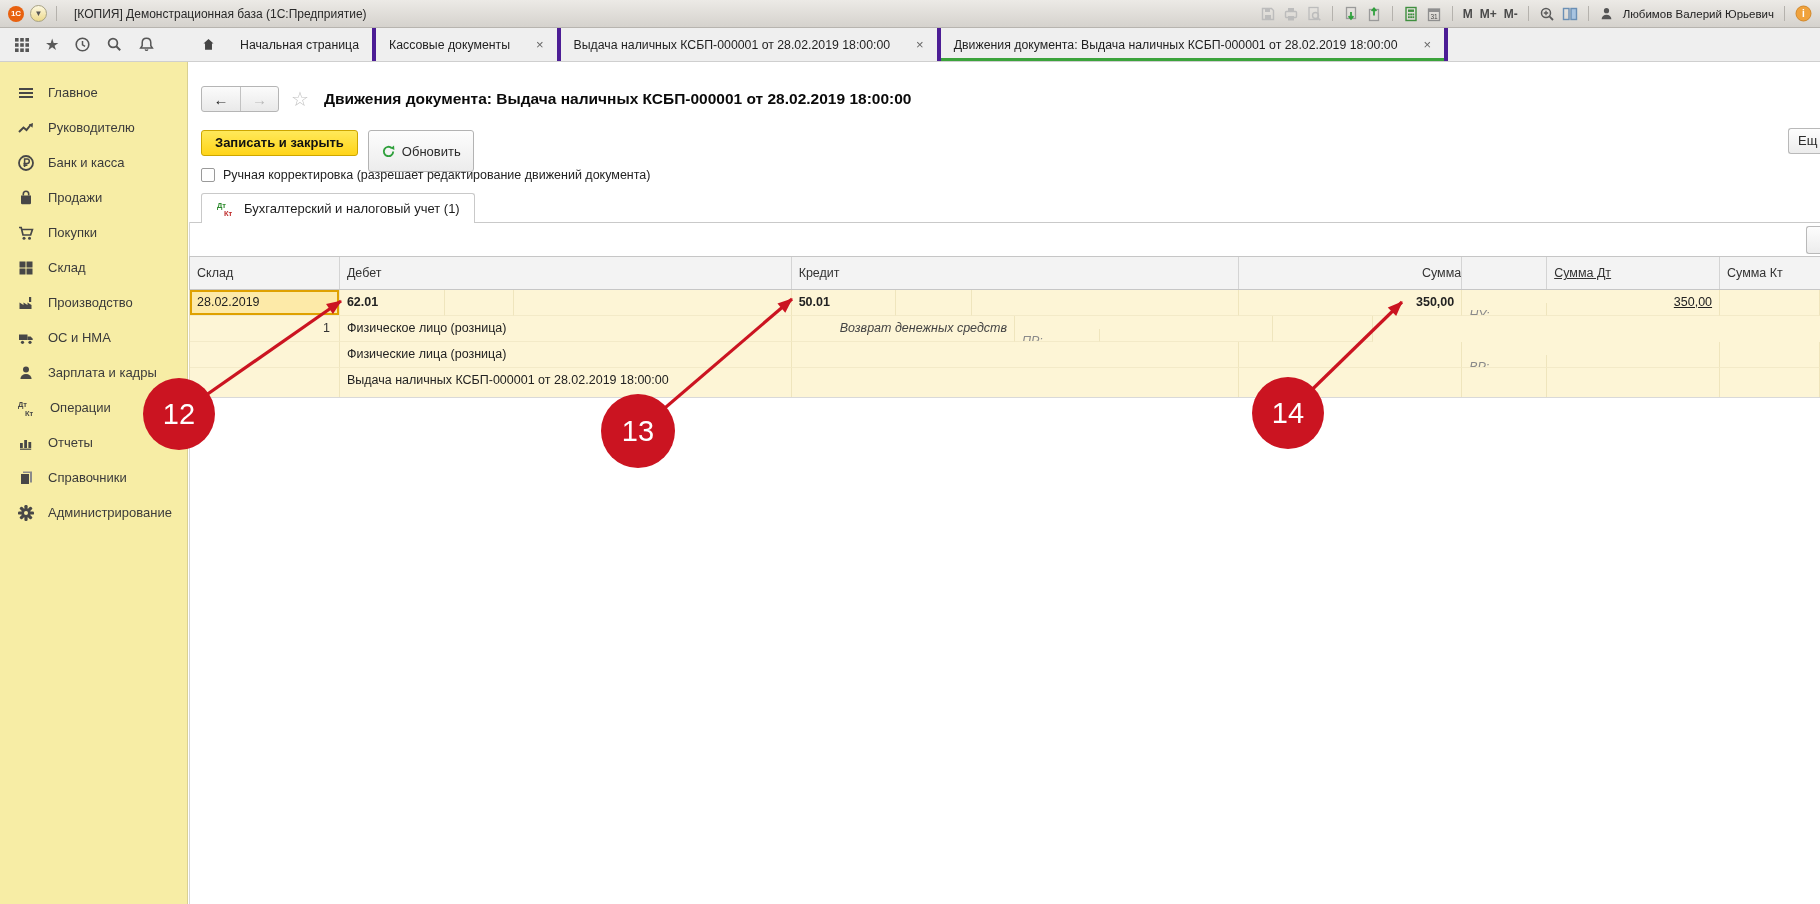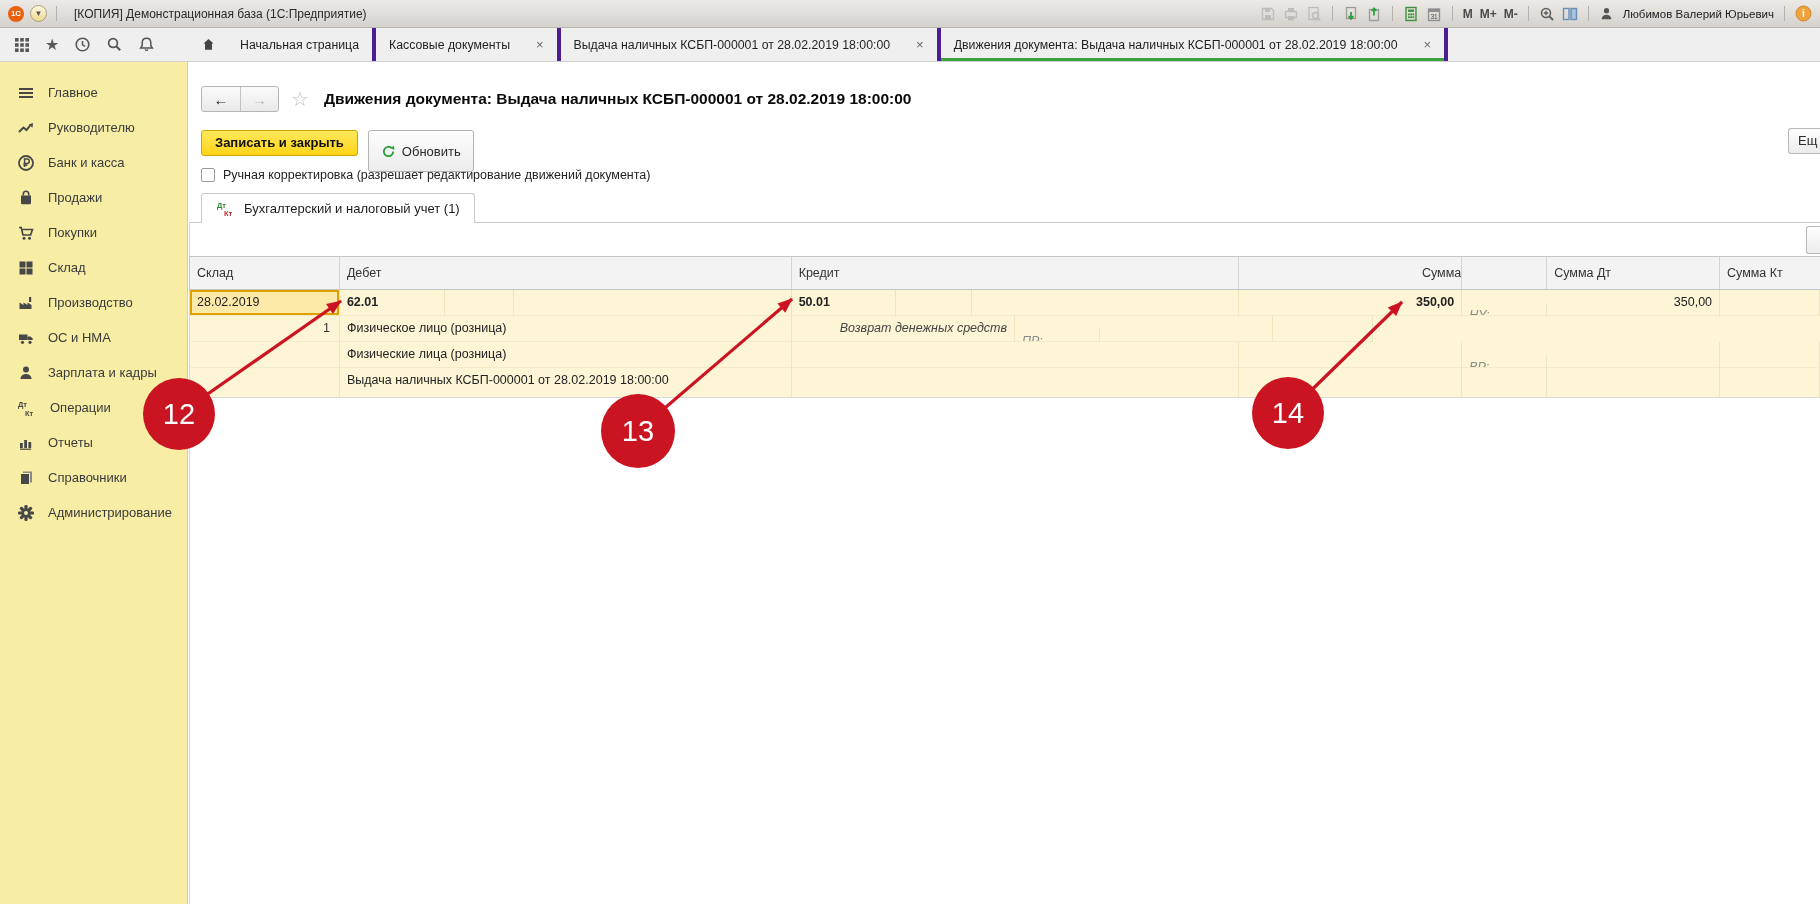--- a/index.html
+++ b/index.html
@@ -87,21 +87,21 @@
     border:1px solid #b9b9b9;border-right:none;border-radius:3px 0 0 3px;
     background:linear-gradient(#fdfdfd,#ececec);cursor:pointer;}
 
   
   .tbl{position:absolute;top:194px;left:0;width:1631px;}
   .tbl-head{display:flex;height:34px;background:#f3f3f3;
     border-top:1px solid #c6c6c6;border-bottom:1px solid #c6c6c6;border-left:1px solid #c6c6c6;}
   .th{line-height:32px;padding-left:7px;font-size:12.5px;color:#333;
     border-right:1px solid #d4d4d4;overflow:hidden;white-space:nowrap;}
   .c-date{width:150px;}  .c-debit{width:452px;} .c-credit{width:448px;}
-  .c-sum{width:223px;text-align:right;}   .c-nu{width:85px;}     .c-sumdt{width:173px;}
+  .c-sum{width:223px;text-align:right;}   .c-nu{width:85px;}     .c-sumdt{width:173px;text-decoration:underline;}
   .c-sumkt{width:100px;border-right:none;}
   .tbl-block{background:var(--row-cream);border-left:1px solid #e6dcb4;border-bottom:1px solid #d9d9d9;}
   .tr{display:flex;}
   .td{border-right:1px solid #efe5bd;border-bottom:1px solid #f3eac8;
     font-size:12.5px;color:#222;padding:5px 7px 0 7px;white-space:nowrap;overflow:hidden;cursor:pointer;}
   .tr.last .td{border-bottom:none;}
   .r26{height:26px;} .r29{height:29px;}
   .acct{font-weight:bold;}
   .num-b{font-weight:bold;text-align:right;}
   .num{text-align:right;}

